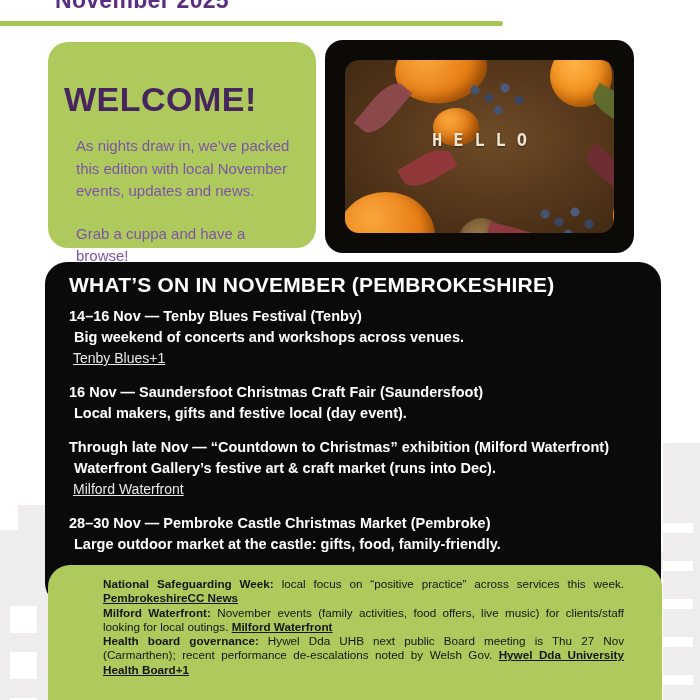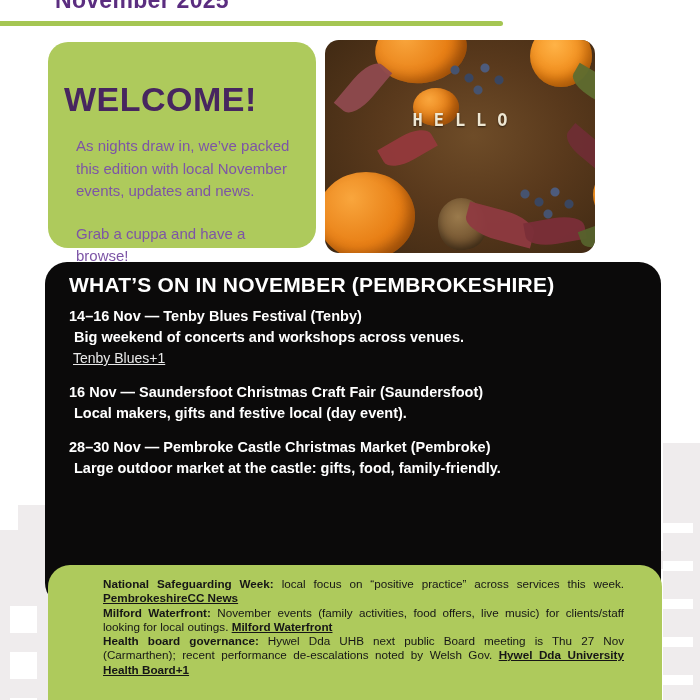--- a/index.html
+++ b/index.html
@@ -26,22 +26,22 @@
     padding:38px 18px 0 16px;
   }
   .welcome-heading{
     margin:0 0 16px 0;font-size:34px;font-weight:800;color:#47265f;letter-spacing:.5px;
   }
   .welcome-para{
     margin:0 0 20px 12px;font-size:15px;line-height:1.5;color:#7d55a6;
   }
   
   .photo-frame{
-    position:absolute;left:325px;top:40px;width:270px;height:213px;z-index:2;
-    background:#0c0a07;border-radius:18px;box-sizing:border-box;padding:0;
+    position:absolute;left:325px;top:40px;width:309px;height:213px;z-index:2;
+    background:#0c0a07;border-radius:18px;box-sizing:border-box;padding:20px;
   }
   .photo{
     position:relative;width:100%;height:100%;border-radius:14px;overflow:hidden;
     background:radial-gradient(ellipse at 55% 45%,#6e4c28 0%,#59391c 45%,#3c2712 100%);
   }
   .photo-caption{
     position:absolute;left:0;right:0;text-align:center;z-index:5;
     color:#efe7d2;font-family:"DejaVu Sans Mono",monospace;
     font-size:17px;font-weight:700;letter-spacing:11px;text-indent:11px;
     text-shadow:0 1px 2px rgba(0,0,0,.6);
@@ -168,20 +168,25 @@
     <div class="event-title">14–16 Nov — Tenby Blues Festival (Tenby)</div>
     <div class="event-desc">Big weekend of concerts and workshops across venues.</div>
     <div class="event-link-row"><span class="event-link">Tenby Blues+1</span></div>
   </div>
 
   <div class="event">
     <div class="event-title">16 Nov — Saundersfoot Christmas Craft Fair (Saundersfoot)</div>
     <div class="event-desc">Local makers, gifts and festive local (day event).</div>
   </div>
 
+  <div class="event">
+    <div class="event-title">Through late Nov — “Countdown to Christmas” exhibition (Milford Waterfront)</div>
+    <div class="event-desc">Waterfront Gallery’s festive art &amp; craft market (runs into Dec).</div>
+    <div class="event-link-row"><span class="event-link">Milford Waterfront</span></div>
+  </div>
 
   <div class="event">
     <div class="event-title">28–30 Nov — Pembroke Castle Christmas Market (Pembroke)</div>
     <div class="event-desc">Large outdoor market at the castle: gifts, food, family-friendly.</div>
   </div>
 </div>
 
 <div class="news-box">
   <div class="news-body">
     <span class="news-item">

